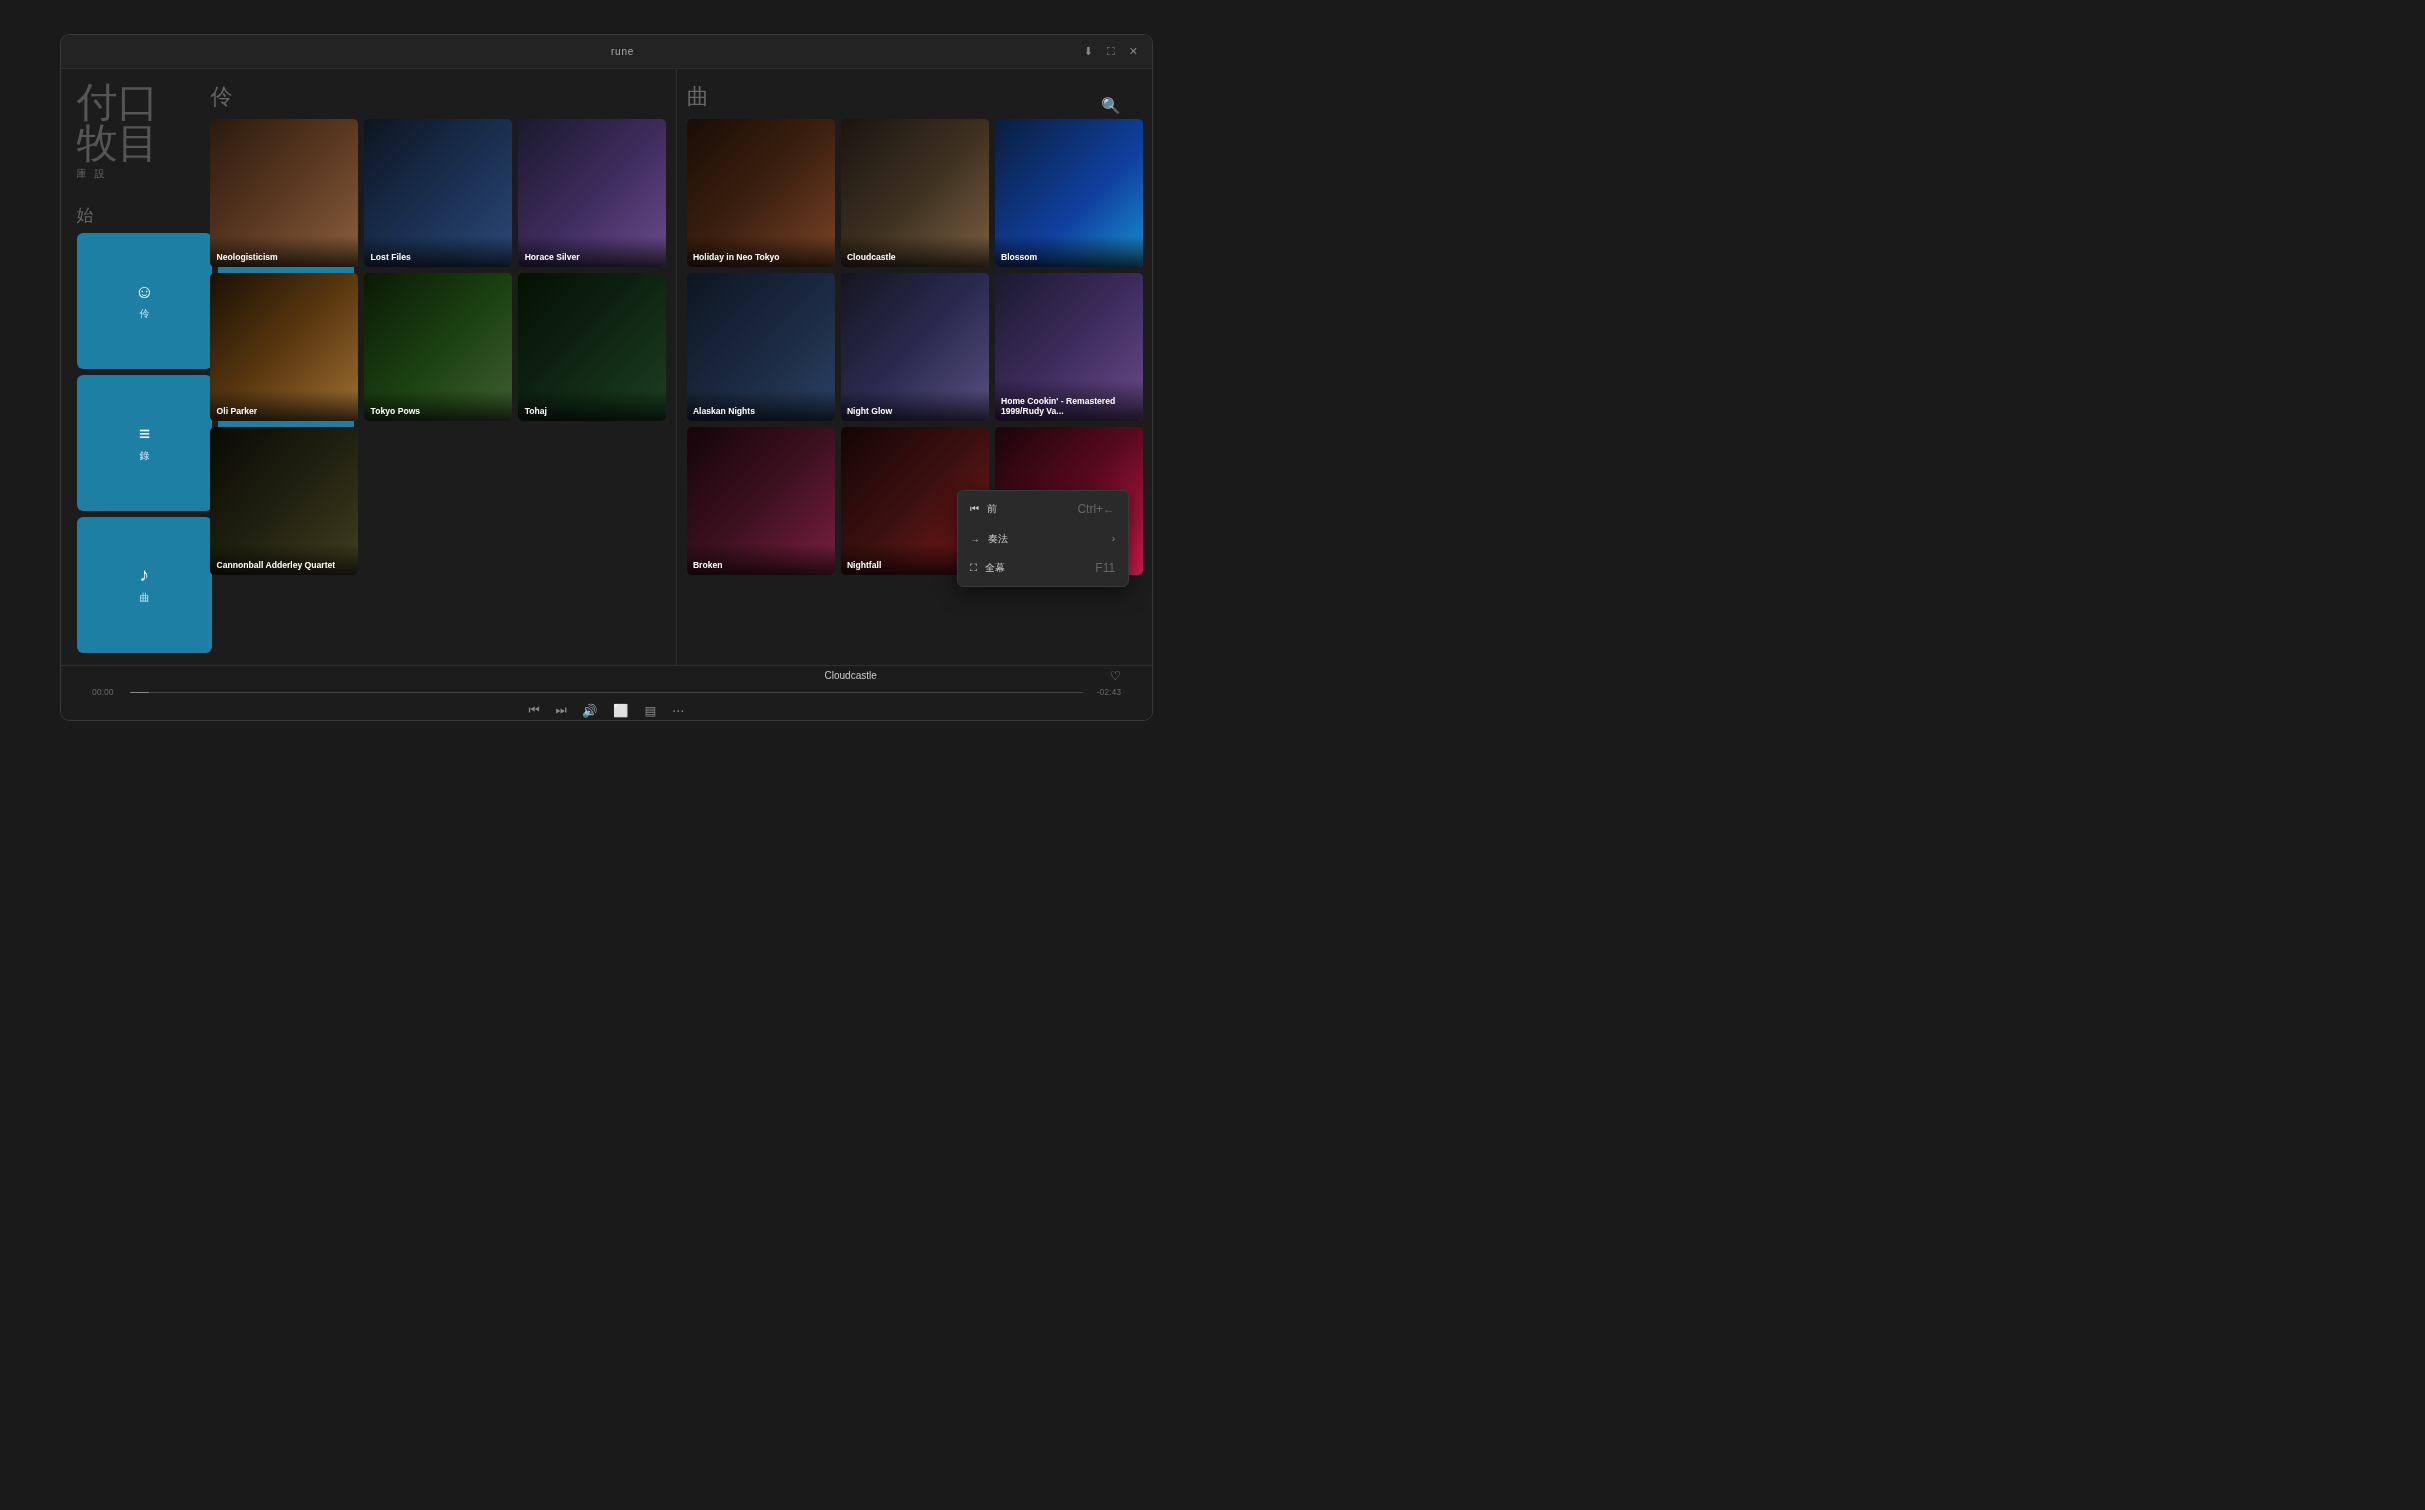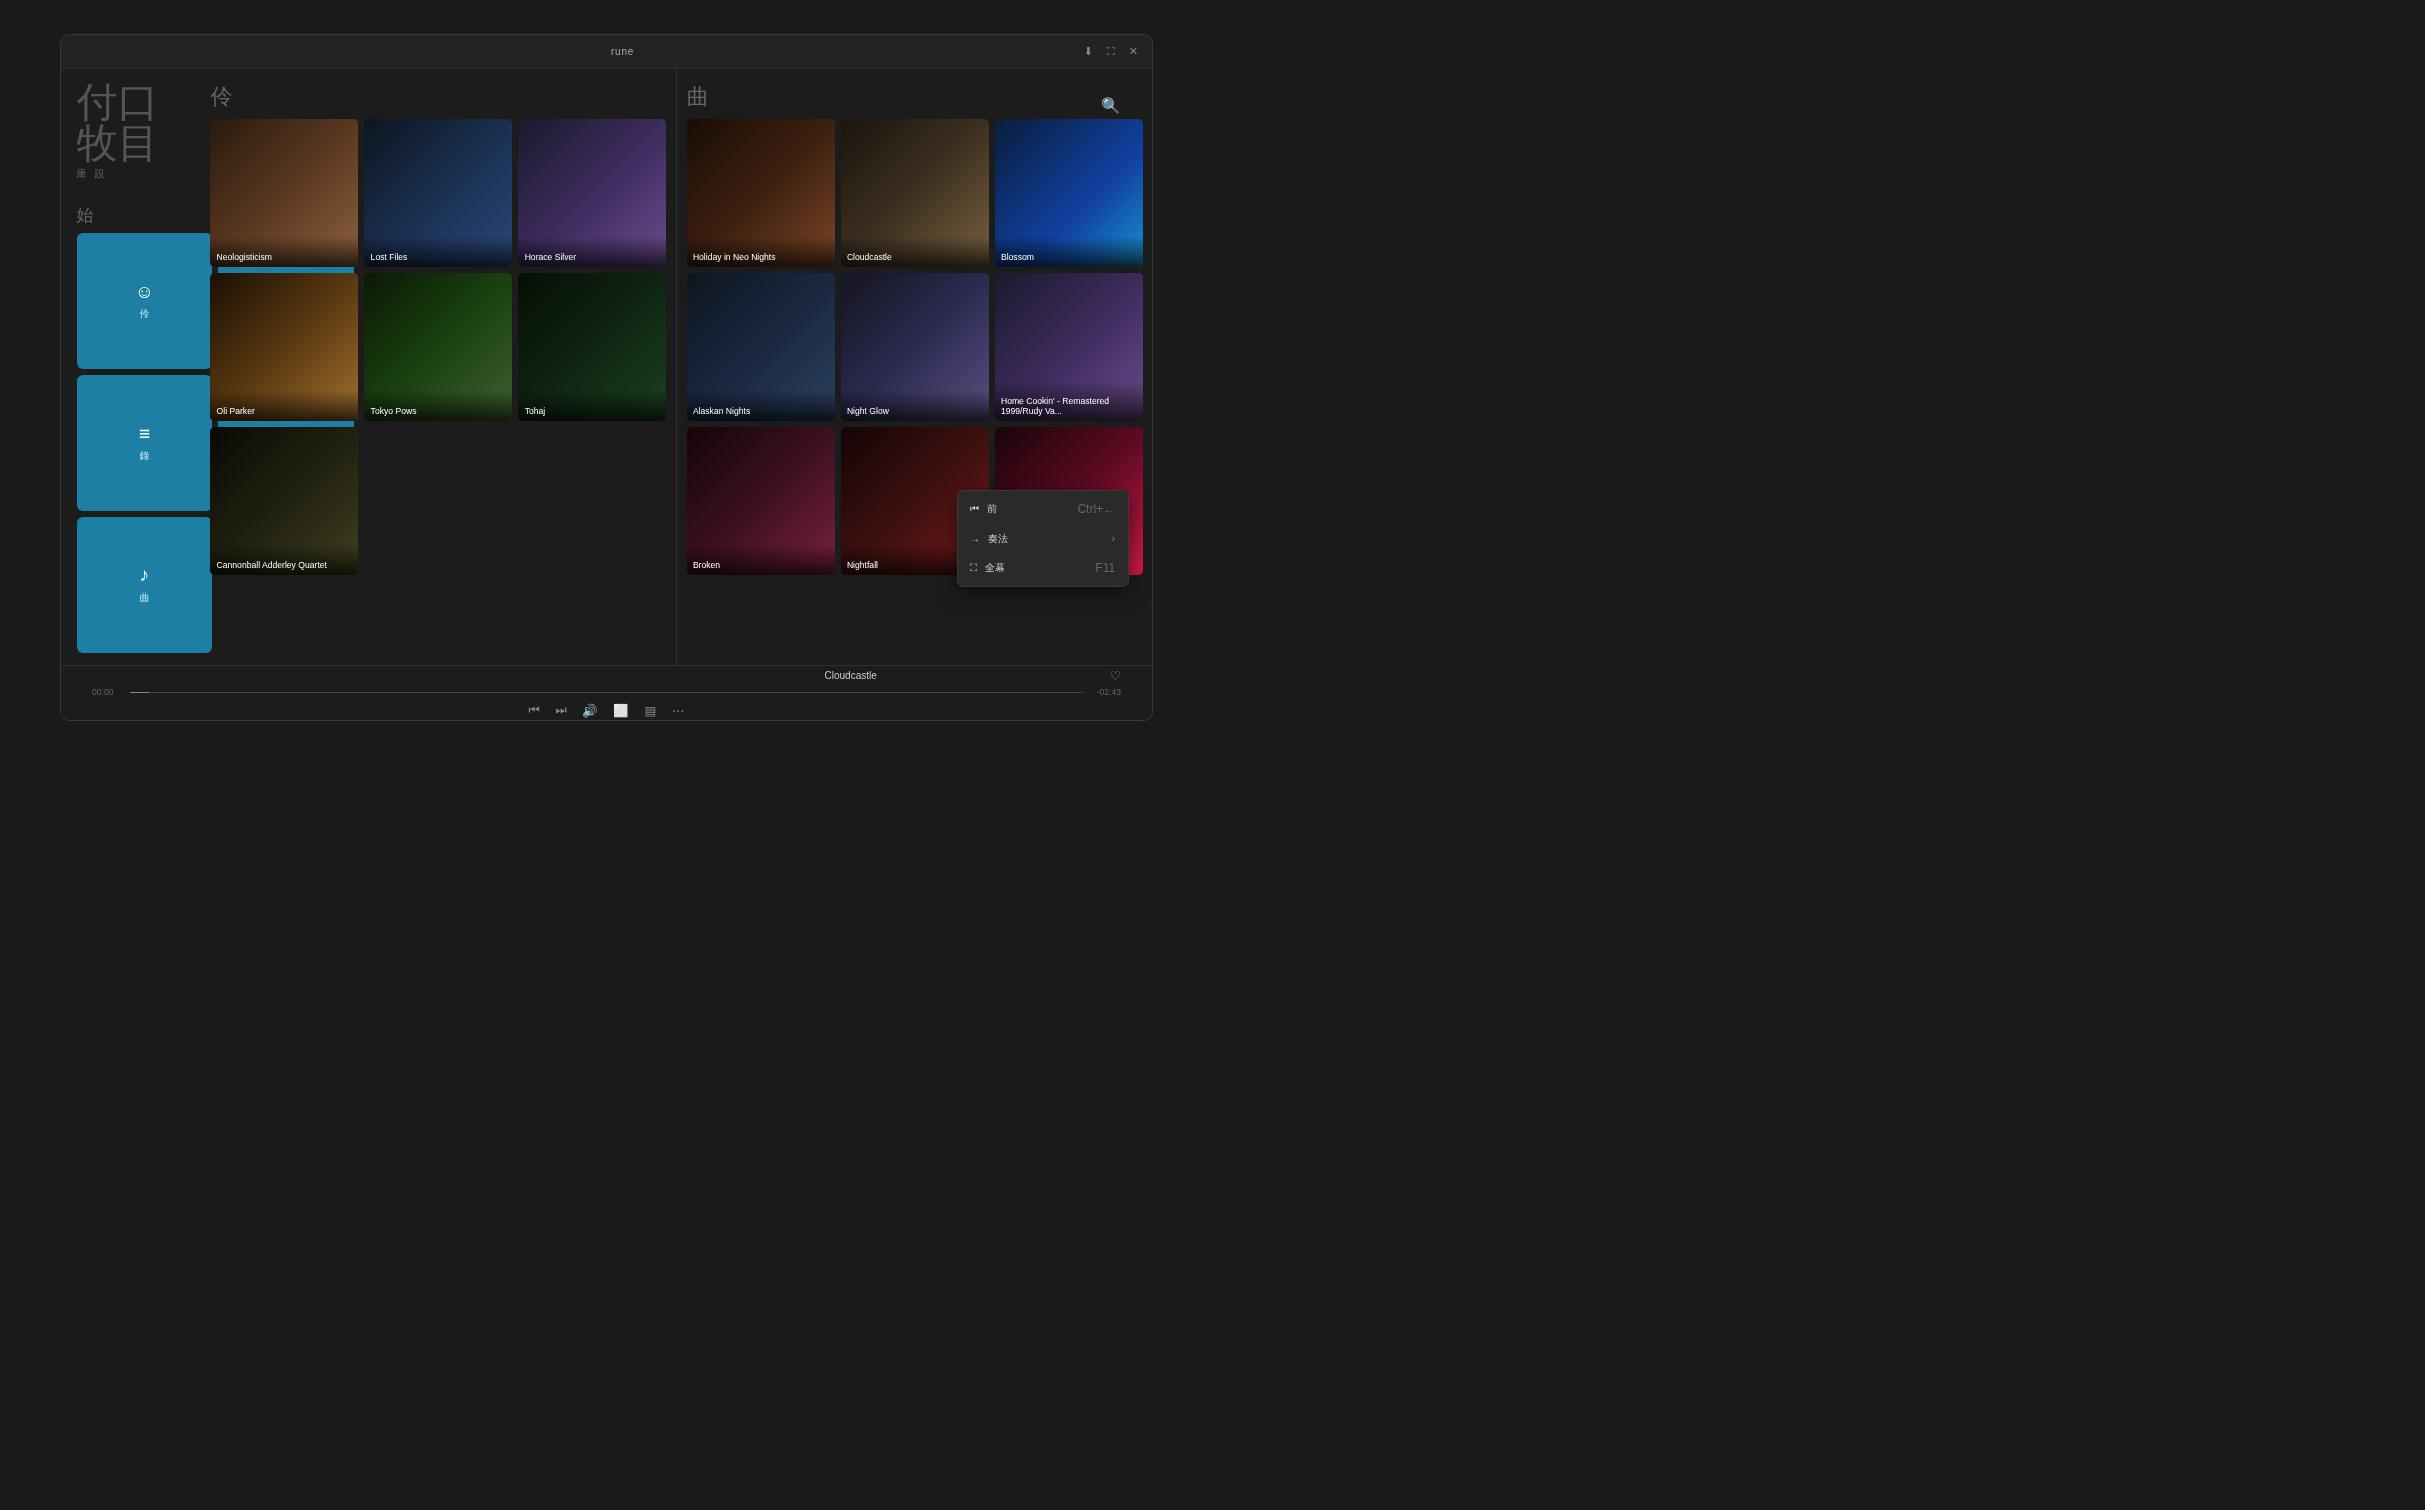--- a/index.html
+++ b/index.html
@@ -262,21 +262,21 @@
     }
     .album-thumb-title {
       position: absolute;
       bottom: 0;
       left: 0;
       right: 0;
       background: linear-gradient(transparent, rgba(0,0,0,0.75));
       padding: 15.6px 6.2px 5.5px;
       font-size: 8.6px;
       color: #fff;
-      font-weight: 400;
+      font-weight: 700;
     }
     .divider-line {
       width: 1.6px;
       background: #2e2e2e;
       flex-shrink: 0;
     }
   </style>
 </head>
 <body>
 
@@ -358,21 +358,21 @@
       </div>
 
       <div class="divider-line"></div>
 
       <div class="middle-section" style="position:relative;">
         <div class="section-header">
           <span class="section-cjk">曲</span>
         </div>
         <div class="grid-3col">
           <div class="album-thumb art-holiday-neo">
-            <span class="album-thumb-title">Holiday in Neo Nights</span>
+            <span class="album-thumb-title">Holiday in Neo Tokyo</span>
           </div>
           <div class="album-thumb art-cloudcastle">
             <span class="album-thumb-title">Cloudcastle</span>
           </div>
           <div class="album-thumb art-blossom">
             <span class="album-thumb-title">Blossom</span>
           </div>
           <div class="album-thumb art-alaskan-nights">
             <span class="album-thumb-title">Alaskan Nights</span>
           </div>

